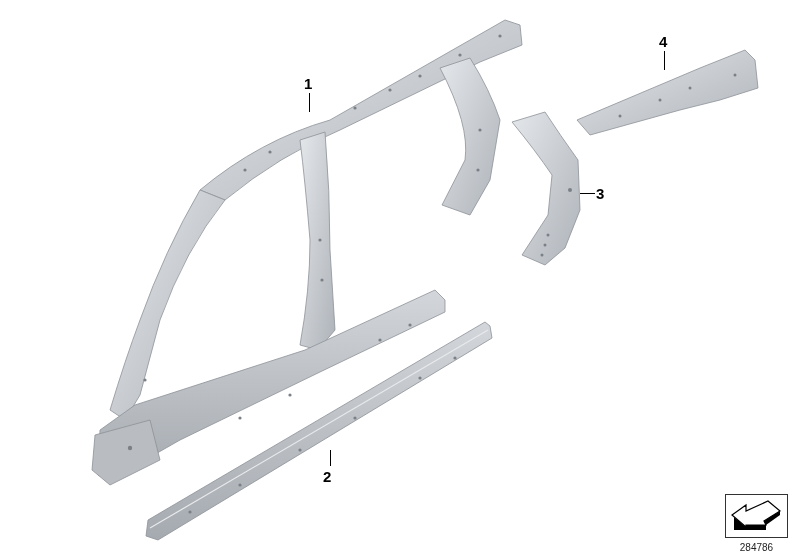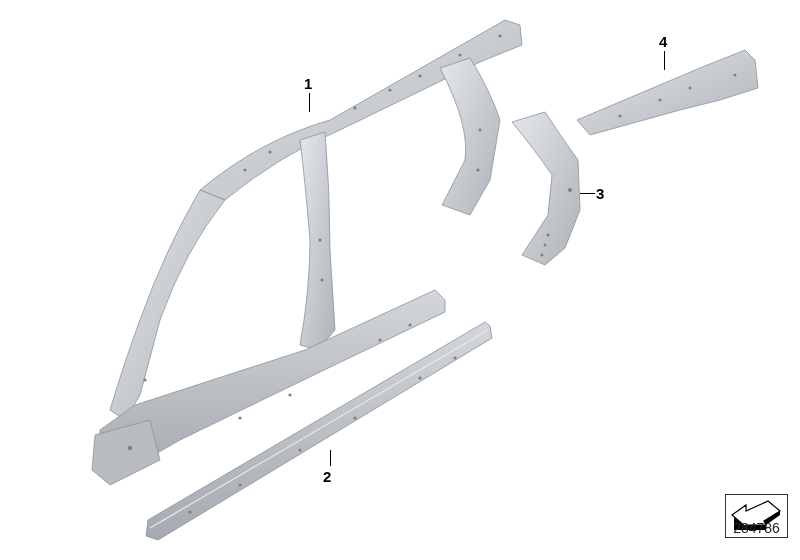--- a/index.html
+++ b/index.html
@@ -1,21 +1,21 @@
 <!DOCTYPE html>
 <html><head>
 <meta charset="utf-8">
 <style>
   html, body { margin: 0; padding: 0; background: #ffffff; }
   body { width: 800px; height: 560px; position: relative; overflow: hidden; font-family: "Liberation Sans", sans-serif; }
   #diagram { position: absolute; left: 0; top: 0; width: 800px; height: 560px; }
   .callout { position: absolute; font-family: "Liberation Sans", sans-serif; font-weight: bold; font-size: 15px; color: #000; line-height: 1; }
   .leader { position: absolute; background: #000; }
   .badge-box { position: absolute; left: 725px; top: 494px; width: 63px; height: 44px; border: 1px solid #333; background: #fff; box-sizing: border-box; }
-  .diagram-id { position: absolute; left: 725px; top: 520px; width: 63px; text-align: center; font-size: 14px; color: #222; }
+  .diagram-id { position: absolute; left: 725px; top: 542px; width: 63px; text-align: center; font-size: 10px; color: #222; }
 </style>
 </head>
 <body>
 
 <div id="diagram">
   <svg width="800" height="560" viewBox="0 0 800 560" xmlns="http://www.w3.org/2000/svg">
     <defs>
       <linearGradient id="metal" x1="0" y1="0" x2="1" y2="1">
         <stop offset="0" stop-color="#e4e7ea"></stop>
         <stop offset="0.5" stop-color="#c9cdd2"></stop>

